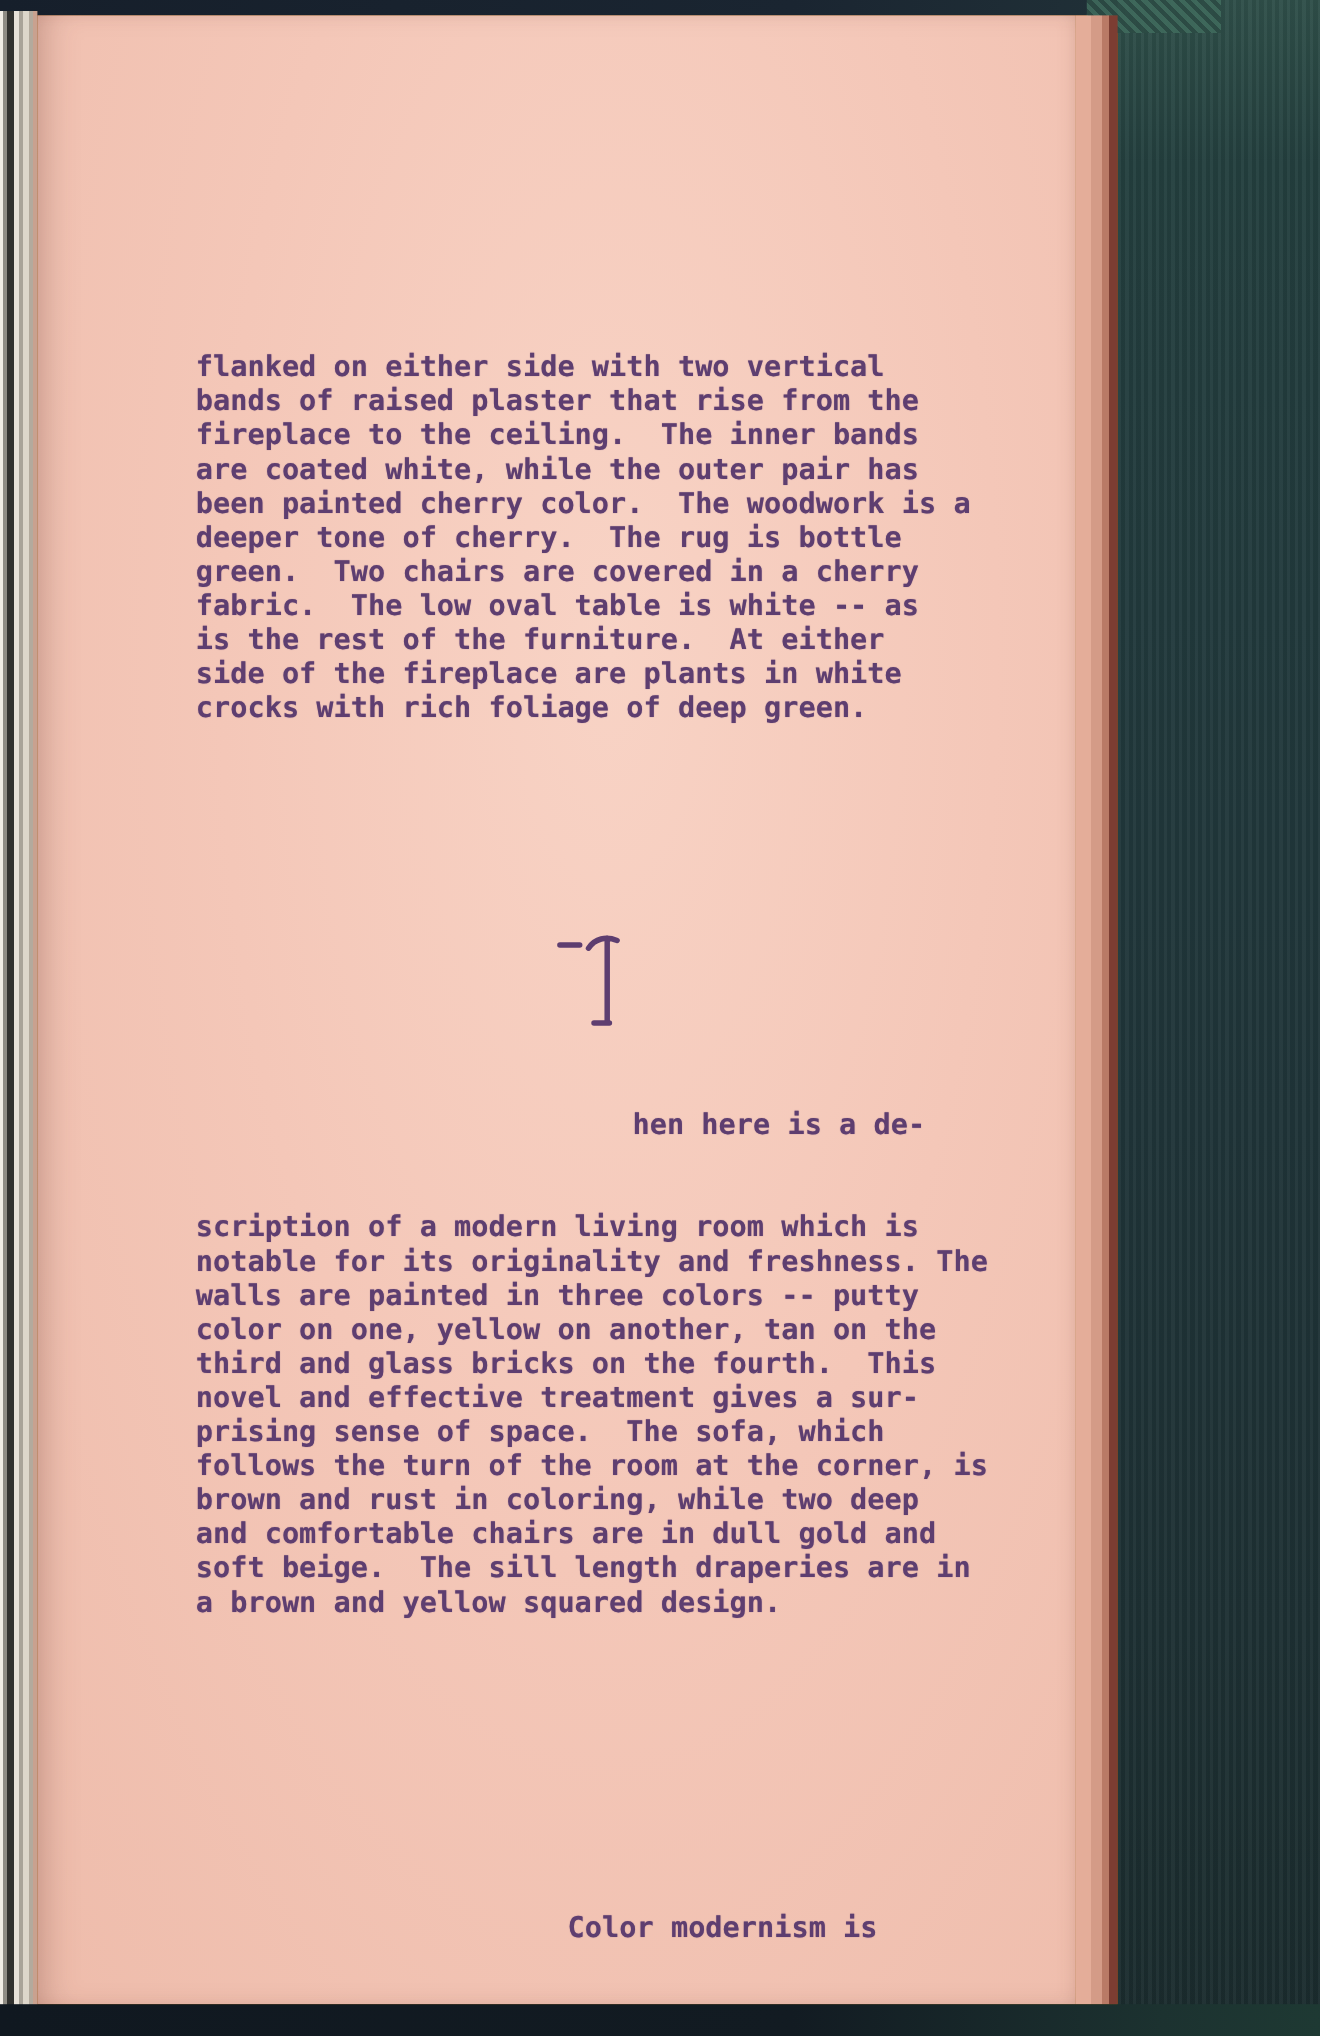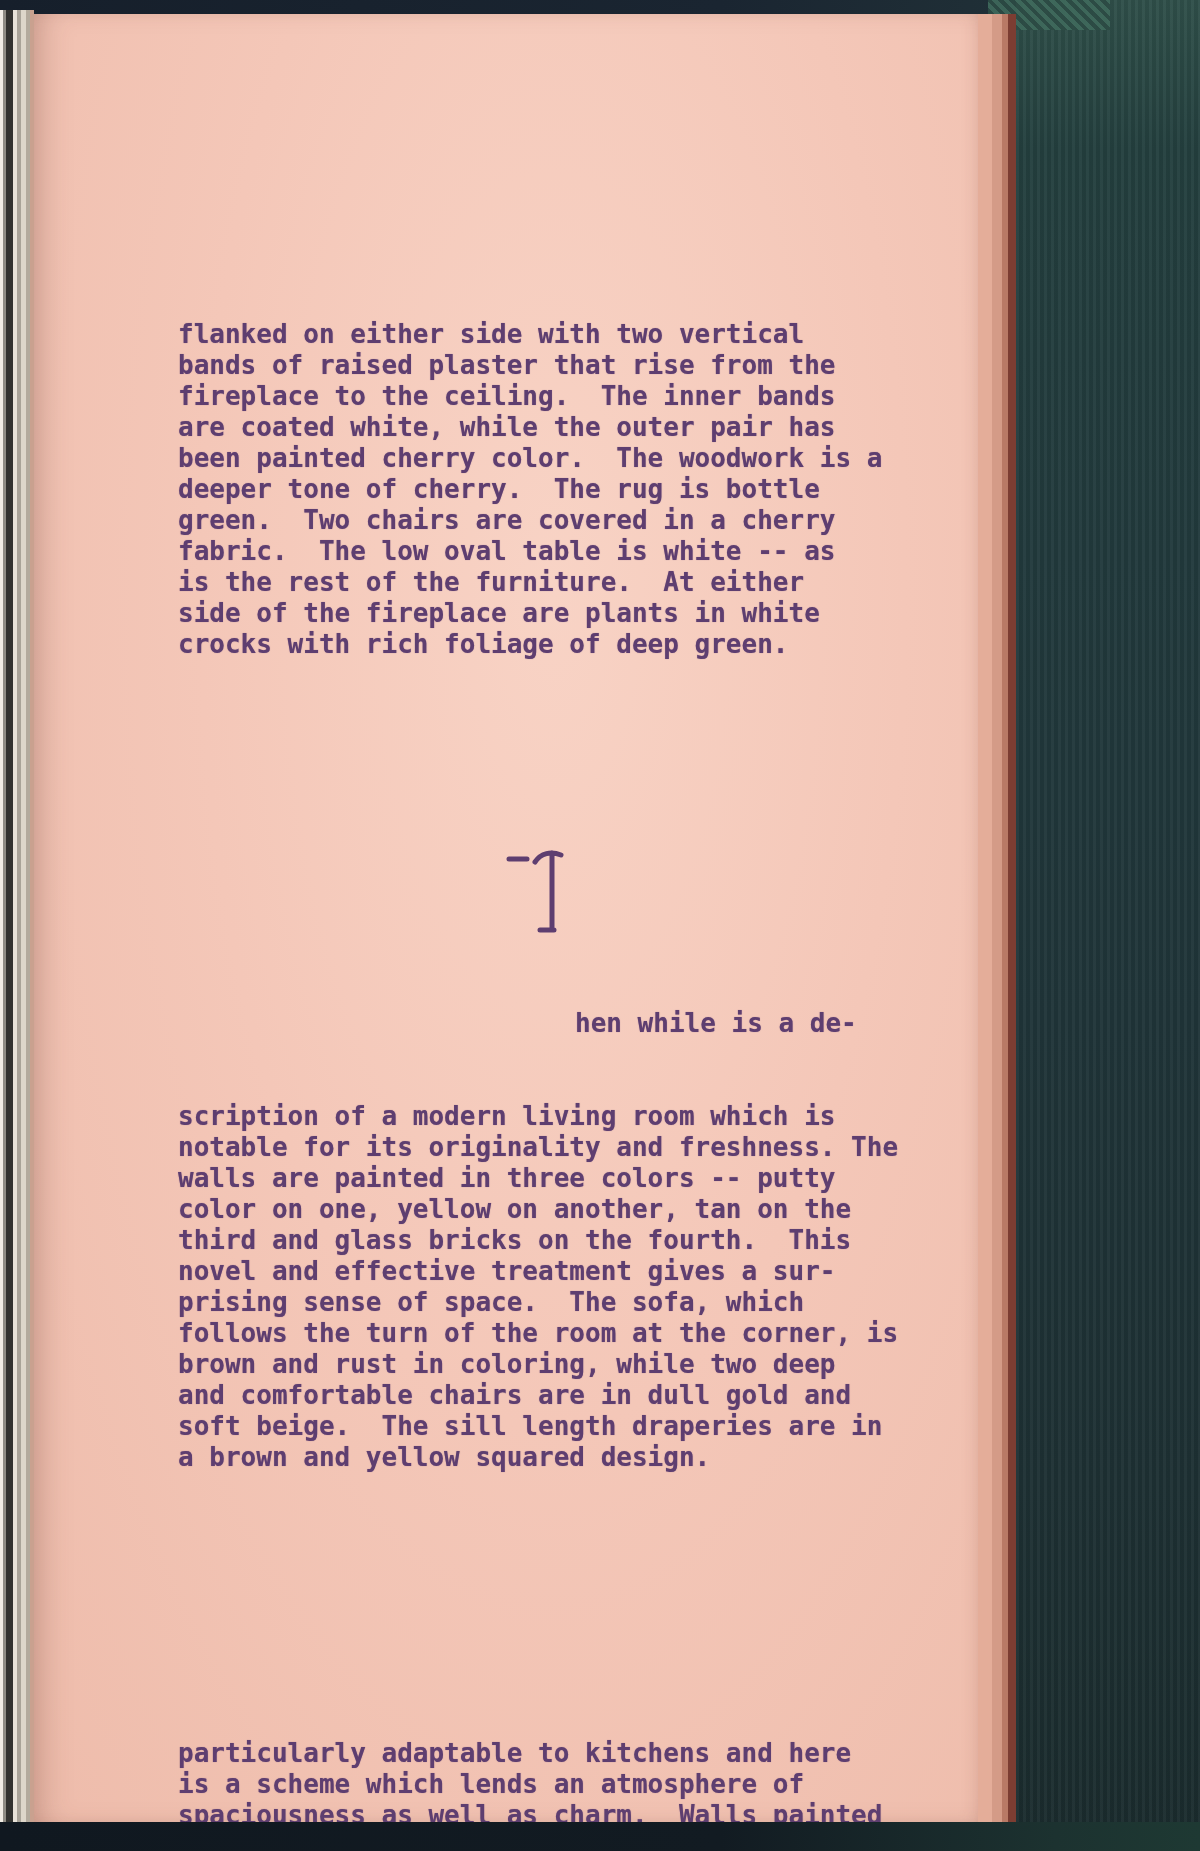--- a/index.html
+++ b/index.html
@@ -81,36 +81,37 @@
 fabric.  The low oval table is white -- as
 is the rest of the furniture.  At either
 side of the fireplace are plants in white
 crocks with rich foliage of deep green.</div>
       </div>
 
       <div class="para para2">
         <svg class="dropcap" viewBox="0 0 64 100">
           <path d="M4 16 L22 16 M30 19 C36 10 46 8 56 12 M47 10 L47 86 M35 87 L49 87"></path>
         </svg>
-        <div class="indent2">hen while is a de-</div>
+        <div class="indent2">hen here is a de-</div>
         <div>scription of a modern living room which is
 notable for its originality and freshness. The
 walls are painted in three colors -- putty
 color on one, yellow on another, tan on the
 third and glass bricks on the fourth.  This
 novel and effective treatment gives a sur-
 prising sense of space.  The sofa, which
 follows the turn of the room at the corner, is
 brown and rust in coloring, while two deep
 and comfortable chairs are in dull gold and
 soft beige.  The sill length draperies are in
 a brown and yellow squared design.</div>
       </div>
 
       <div class="para para3">
+        <div class="indent3">Color modernism is</div>
         <div>particularly adaptable to kitchens and here
 is a scheme which lends an atmosphere of
 spaciousness as well as charm.  Walls painted
 azure blue on which there are five narrow,
 horizontal bands of chrome set at intervals
 between a black baseboard and a bluish gray
 ceiling.  A cabinet is painted terra cotta.
 Shelf surfaces are blue, table top of
 darker blue, trimmed with azure.  The chrome-
 based chairs have dark blue upholstery.

